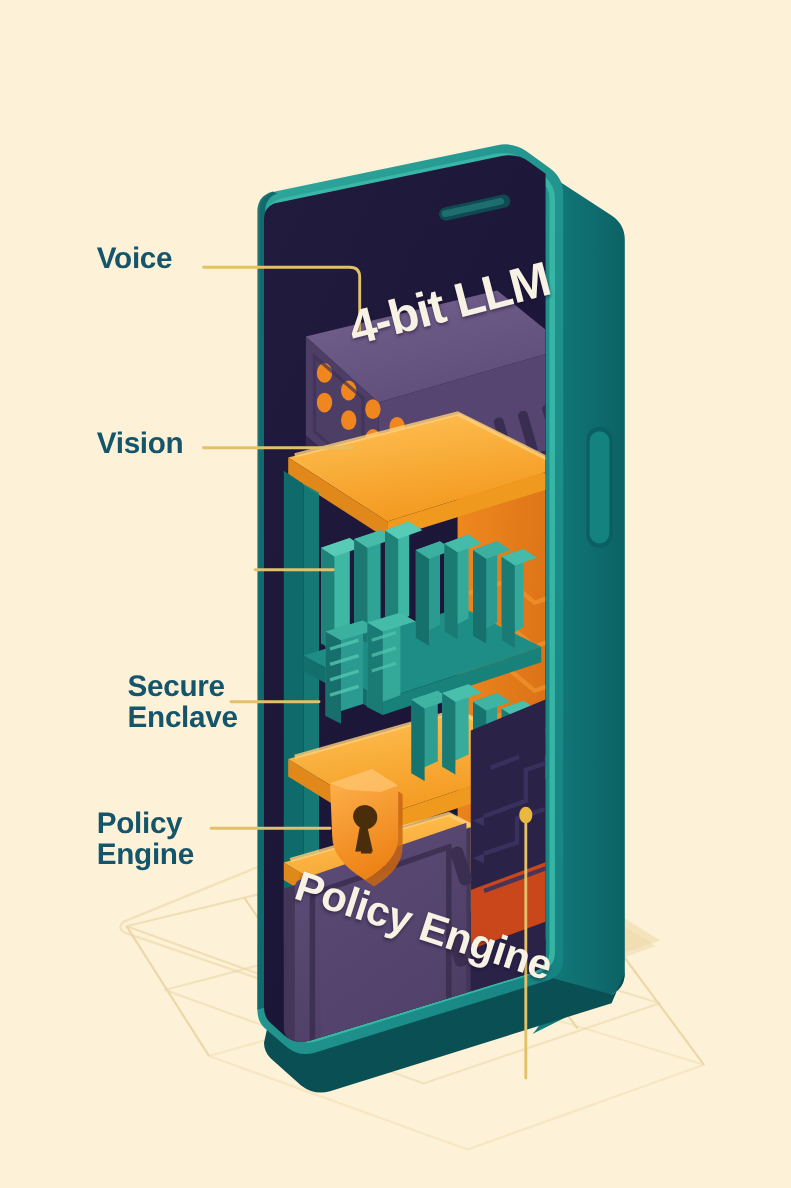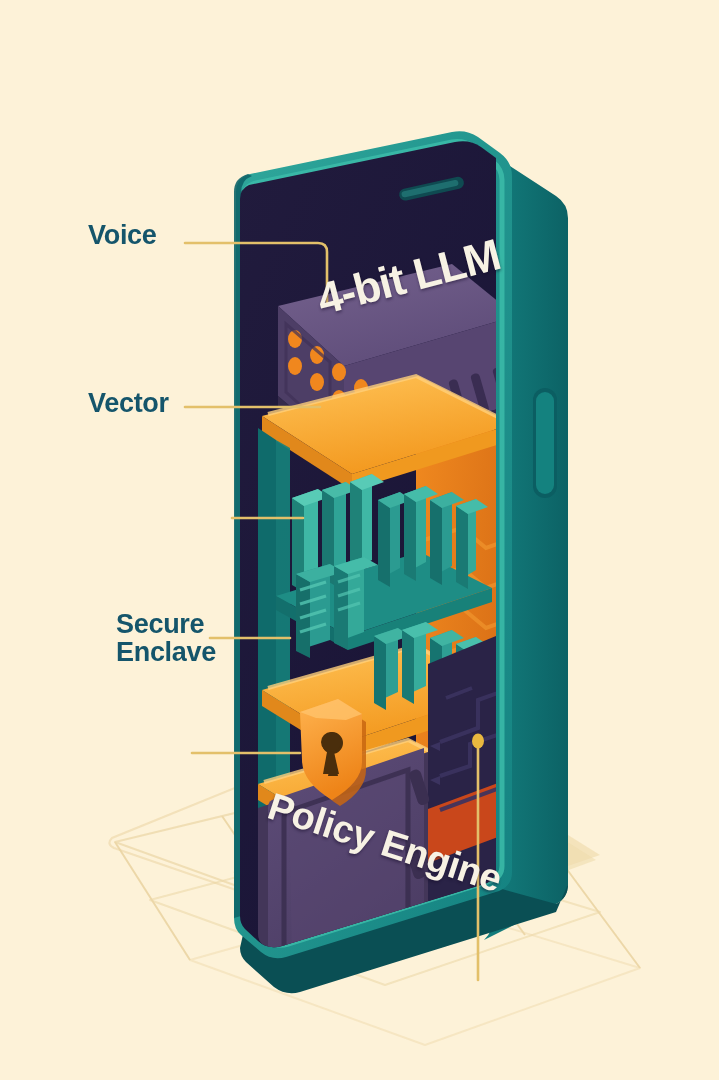--- a/index.html
+++ b/index.html
@@ -355,20 +355,22 @@
       <path d="M232 518 L303 518"></path>
       <path d="M210 638 L290 638"></path>
       <path d="M192 753 L300 753"></path>
       <path d="M478 742 L478 980"></path>
     </g>
     <ellipse cx="478" cy="741" rx="6" ry="7.5" fill="#E9B83F"></ellipse>
   </svg>
 
 
   <div class="label lbl-voice">Voice</div>
-  <div class="label lbl-vision">Vector</div>
+  <div class="label lbl-vision">Vision</div>
   <div class="label lbl-secure">Secure
 Enclave</div>
+  <div class="label lbl-policy">Policy
+Engine</div>
 
   <div class="box-text txt-llm">4-bit LLM</div>
   <div class="box-text txt-policy">Policy Engine</div>
 
 </div>
 
 </body></html>

